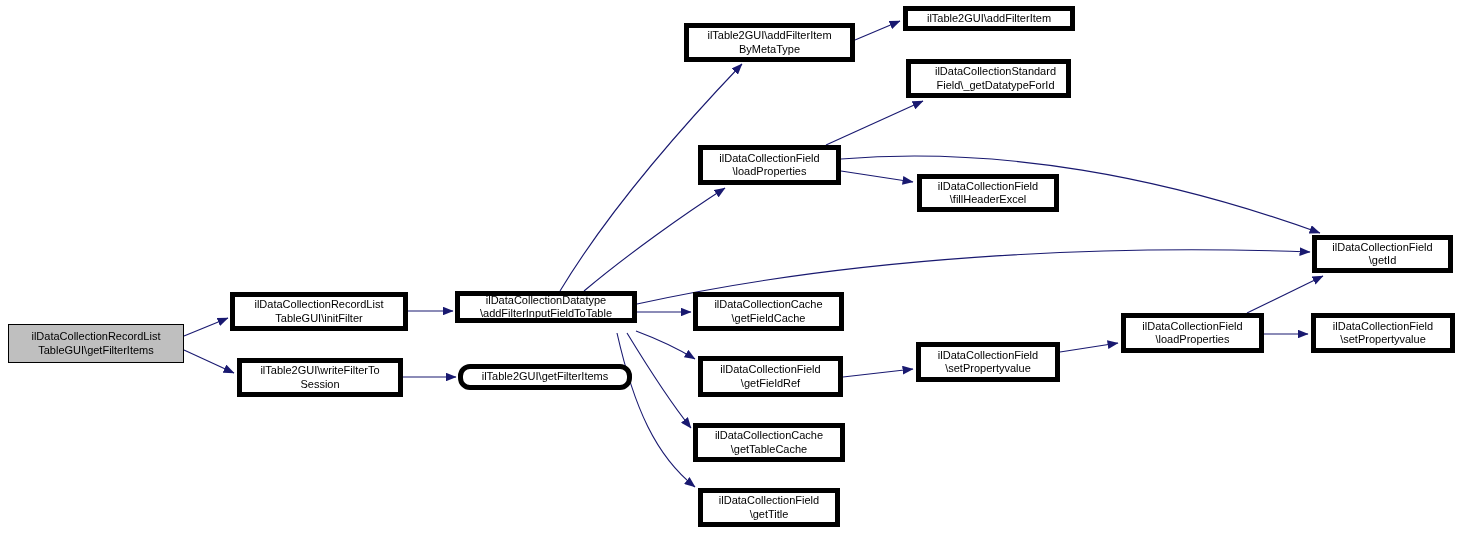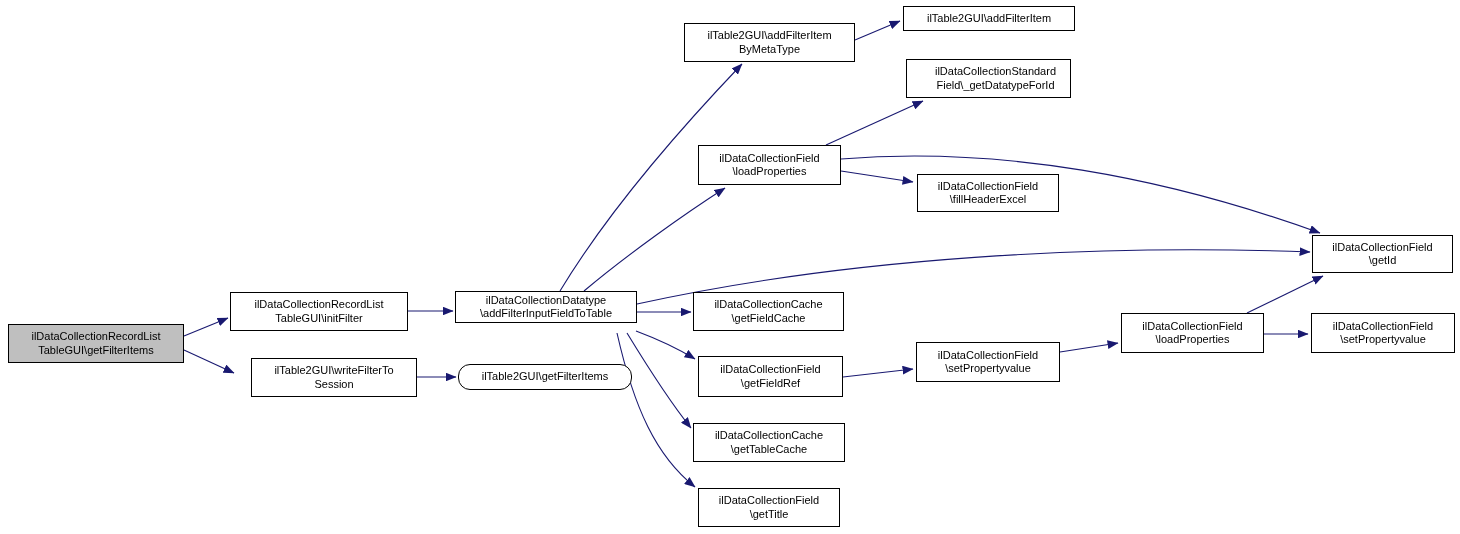--- a/index.html
+++ b/index.html
@@ -25,21 +25,21 @@
   .node-layer {
     position: absolute;
     left: 0;
     top: 0;
     width: 1460px;
     height: 534px;
   }
   .node {
     position: absolute;
     box-sizing: border-box;
-    border: 1px solid #a16207;
+    border: 5px solid #a16207;
     background: #ffffff;
     display: flex;
     flex-direction: column;
     align-items: center;
     justify-content: center;
     text-align: center;
     font-size: 11px;
     line-height: 13.5px;
     color: #000000;
     white-space: nowrap;
@@ -88,21 +88,21 @@
   </svg>
   <div class="node-layer" id="node-layer">
       <div class="node highlight" style="left: 8px; top: 324px; width: 176px; height: 39px; border-color: rgb(0, 0, 0); background: rgb(191, 191, 191); color: rgb(0, 0, 0);">
         <span>ilDataCollectionRecordList</span>
         <span>TableGUI\getFilterItems</span>
       </div>
       <div class="node" style="left: 230px; top: 292px; width: 178px; height: 39px; border-color: rgb(0, 0, 0); background: rgb(255, 255, 255); color: rgb(0, 0, 0);">
         <span>ilDataCollectionRecordList</span>
         <span>TableGUI\initFilter</span>
       </div>
-      <div class="node" style="left: 237px; top: 358px; width: 166px; height: 39px; border-color: rgb(0, 0, 0); background: rgb(255, 255, 255); color: rgb(0, 0, 0); margin-left: 14px;">
+      <div class="node" style="left: 237px; top: 358px; width: 166px; height: 39px; border-color: rgb(0, 0, 0); background: rgb(255, 255, 255); color: rgb(0, 0, 0);">
         <span>ilTable2GUI\writeFilterTo</span>
         <span>Session</span>
       </div>
       <div class="node" style="left: 455px; top: 291px; width: 182px; height: 32px; border-color: rgb(0, 0, 0); background: rgb(255, 255, 255); color: rgb(0, 0, 0); text-align: center;">
         <span>ilDataCollectionDatatype</span>
         <span>\addFilterInputFieldToTable</span>
       </div>
       <div class="node" style="left: 458px; top: 364px; width: 174px; height: 26px; border-color: rgb(0, 0, 0); background: rgb(255, 255, 255); color: rgb(0, 0, 0); border-radius: 12px;">
         <span>ilTable2GUI\getFilterItems</span>
       </div>

